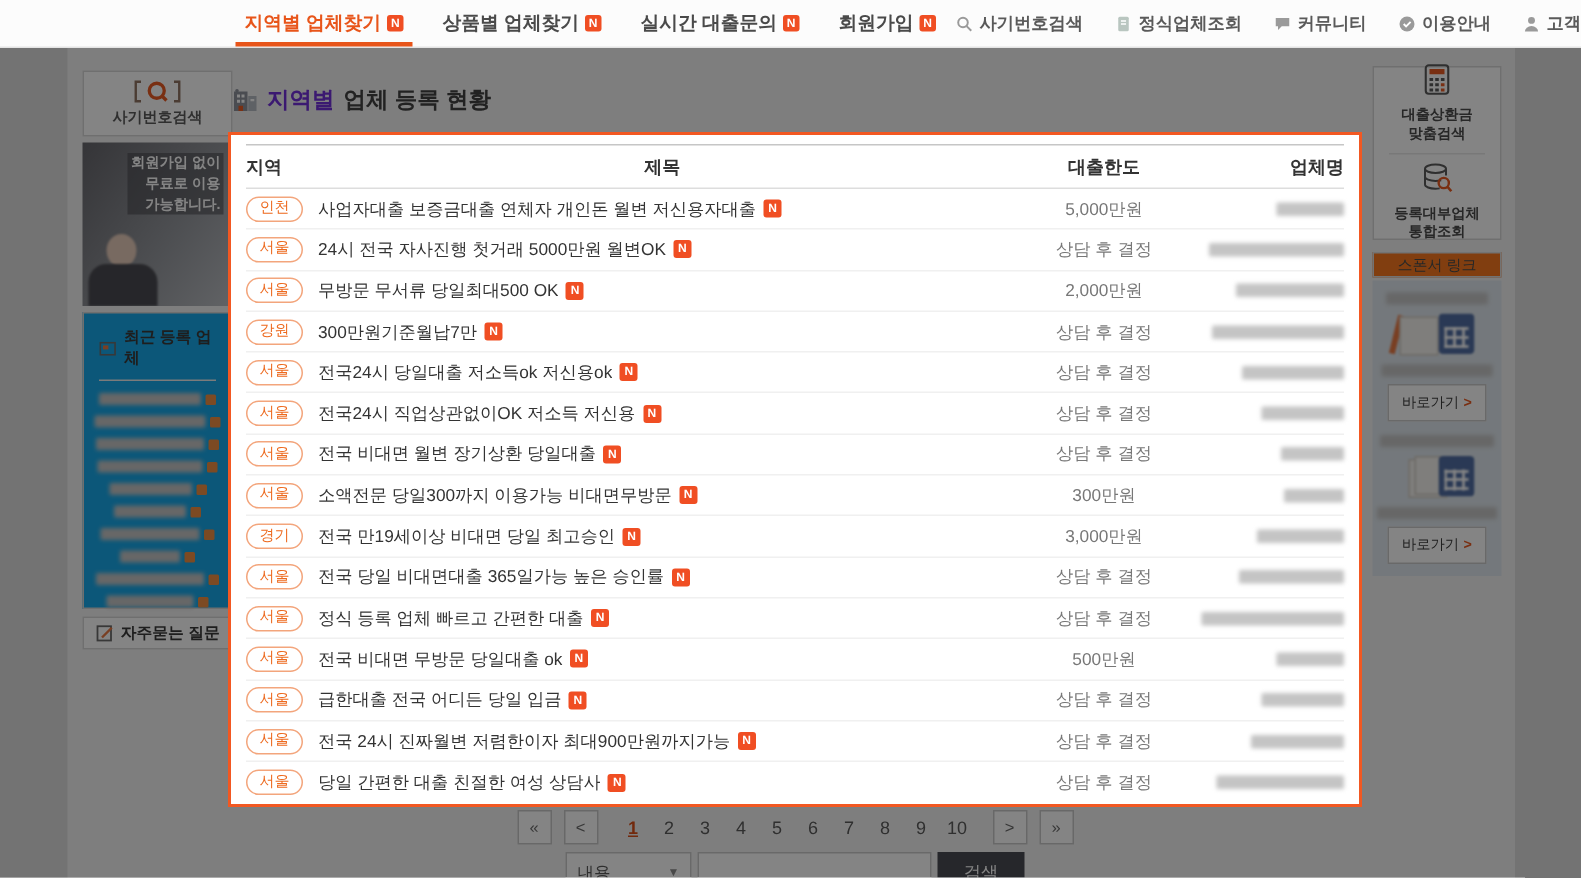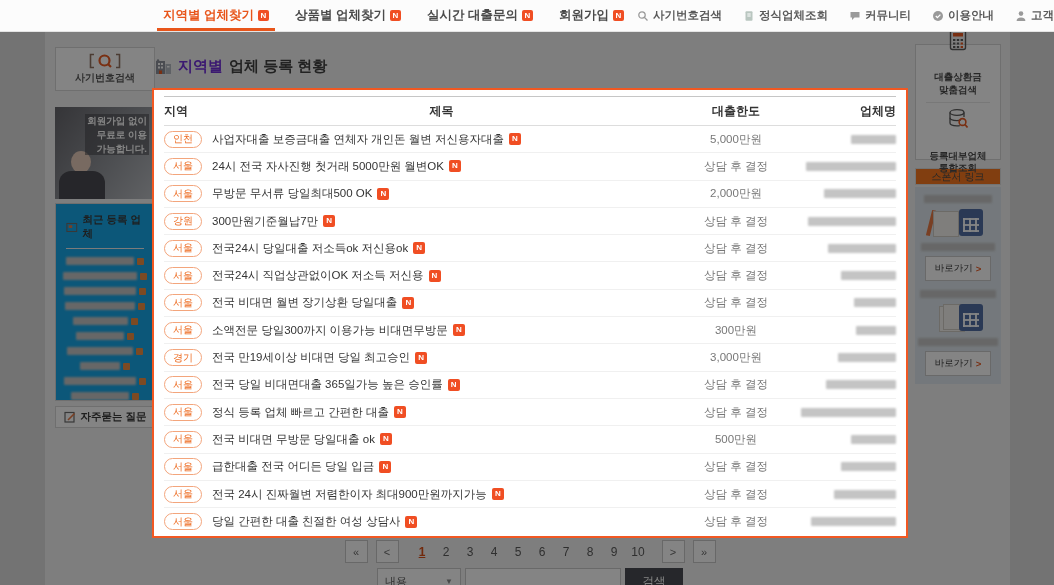--- a/index.html
+++ b/index.html
@@ -22,21 +22,21 @@
                cursor:pointer; white-space:nowrap; }
 
   
   .dim { position:absolute; left:0; top:32px; width:1054px; height:553px; background:rgba(10,10,10,0.5); z-index:10; }
 
   
   .left-sb { position:absolute; left:55px; top:47px; width:100px; z-index:1; }
   .fraud-box { height:44px; background:#fff; border:1px solid #d4d4d4; display:flex; flex-direction:column;
                align-items:center; justify-content:center; gap:2px; cursor:pointer; }
   .fraud-label { font-size:10px; font-weight:bold; color:#555; }
-  .banner { position:relative; margin-top:16px; height:92px; background:linear-gradient(125deg,#606066,#93969c 60%,#b9bcc1); overflow:hidden; }
+  .banner { position:relative; margin-top:4px; height:109px; background:linear-gradient(125deg,#606066,#93969c 60%,#b9bcc1); overflow:hidden; }
   .banner-person-head { position:absolute; left:16px; bottom:26px; width:20px; height:22px; border-radius:50%; background:#e6cab8; filter:blur(.6px); }
   .banner-person-body { position:absolute; left:4px; bottom:0; width:46px; height:28px; border-radius:12px 12px 0 0; background:#43434a; filter:blur(.6px); }
   .banner-text { position:absolute; top:7px; right:6px; text-align:right; color:#fff; font-size:9.5px; font-weight:bold; line-height:1.45; }
   .banner-text span { display:block; background:rgba(60,60,66,.55); padding:0 2px; }
   .recent-box { margin-top:4px; height:198px; background:#0ea5e9; border:1px solid #d4d4d4; padding:6px 10px; }
   .recent-head { display:flex; align-items:center; justify-content:center; gap:5px; font-size:10.5px; font-weight:bold;
                  color:#333; padding:3px 0 7px; border-bottom:1px solid #ececec; }
   .recent-list { padding-top:8px; display:flex; flex-direction:column; gap:7px; align-items:center; }
   .recent-item { display:flex; align-items:center; gap:3px; cursor:pointer; }
   .mask { height:8px; background:#c4c4c4; border-radius:1px; filter:blur(1.3px); display:inline-block; }
@@ -81,21 +81,21 @@
                    display:flex; align-items:center; justify-content:space-between; padding:0 7px; cursor:pointer; }
   .search-select .caret { font-size:8px; color:#888; }
   .search-input { width:156px; height:26px; border:1px solid #c9c9c9; background:#fff; font-size:11px; padding:0 6px; }
   .search-btn { width:58px; height:26px; background:#42454c; color:#fff; font-size:11.5px; border:none;
                 display:flex; align-items:center; justify-content:center; cursor:pointer; }
 
   
   .right-sb { position:absolute; left:915px; top:44px; width:86px; z-index:1; }
   .tools-box { height:116px; background:#fff; border:1px solid #d4d4d4; display:flex; flex-direction:column;
                align-items:center; justify-content:center; }
-  .tool { display:flex; flex-direction:column; align-items:center; gap:20px; padding:5px 0; cursor:pointer; }
+  .tool { display:flex; flex-direction:column; align-items:center; gap:7px; padding:5px 0; cursor:pointer; }
   .tool-label { font-size:9.5px; font-weight:bold; color:#444; text-align:center; line-height:1.35; }
   .tool-divider { width:64px; border-top:1px solid #e6e6e6; }
   .sponsor-title { margin-top:8px; height:17px; background:#f97316; border:1px solid #dcdcdc; display:flex;
                    align-items:center; justify-content:center; font-size:10px; font-weight:normal; color:#444; }
   .sponsor-wrap { margin-top:2px; background:#dfe7ee; padding:8px 5px; display:flex; flex-direction:column; gap:9px; }
   .sp-card { display:flex; flex-direction:column; align-items:center; gap:5px; cursor:pointer; }
   .sp-illus { position:relative; width:58px; height:30px; filter:blur(.7px); }
   .sp-paper { position:absolute; left:4px; top:3px; width:26px; height:26px; background:#f4f2ee; border:1px solid #cfcac2; }
   .sp-calc { position:absolute; right:4px; top:1px; width:24px; height:27px; background:#4b69a0; border-radius:3px;
              background-image:repeating-linear-gradient(0deg,rgba(255,255,255,.9) 0 2px,transparent 2px 6px),

